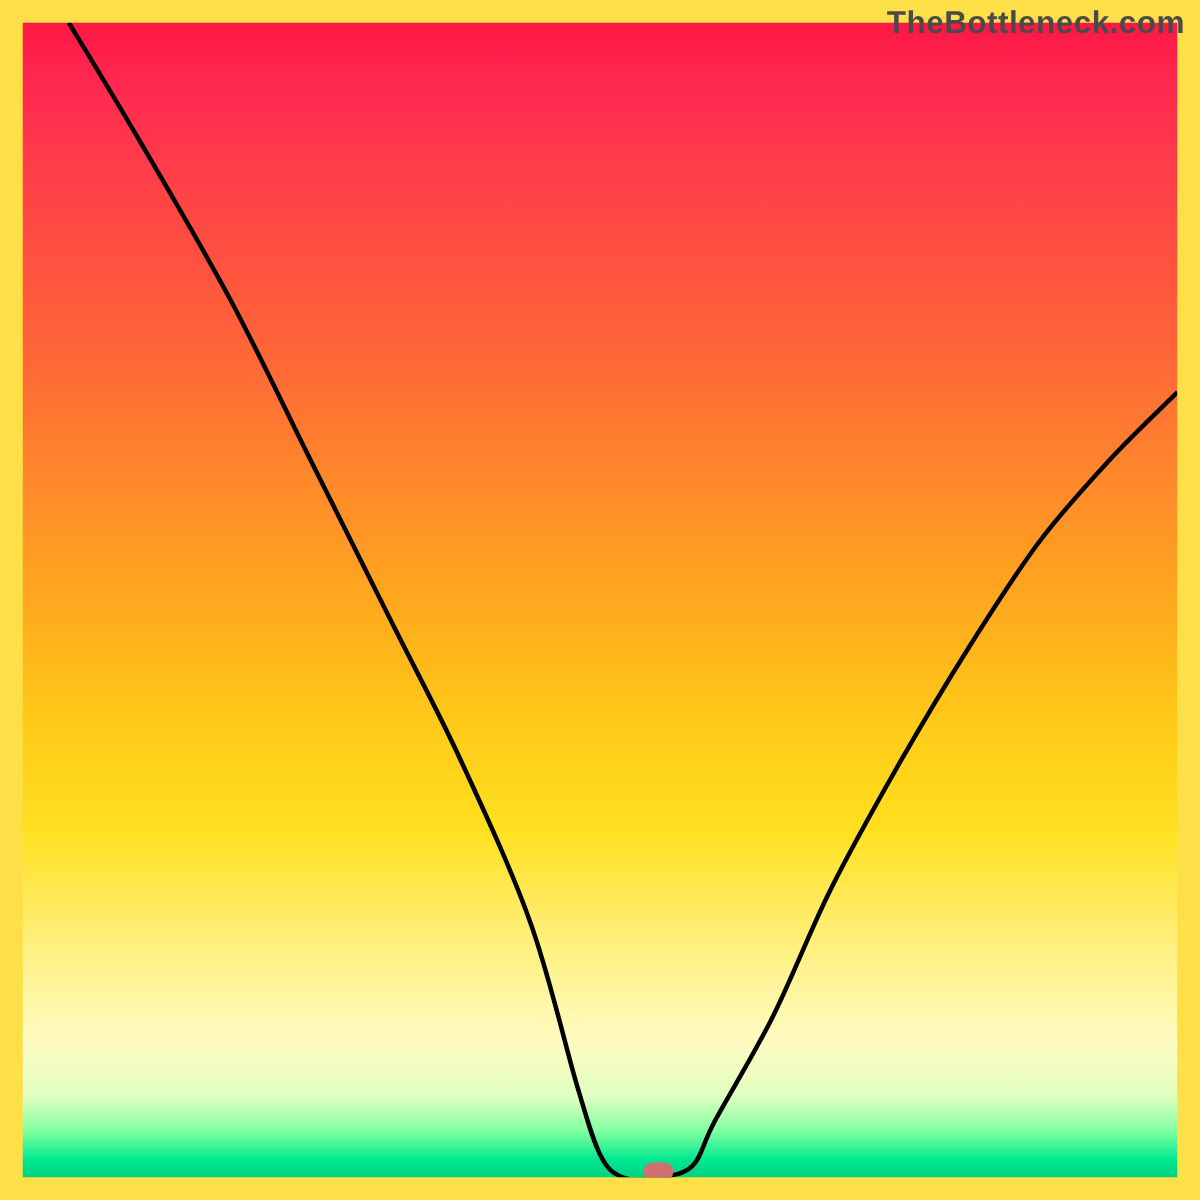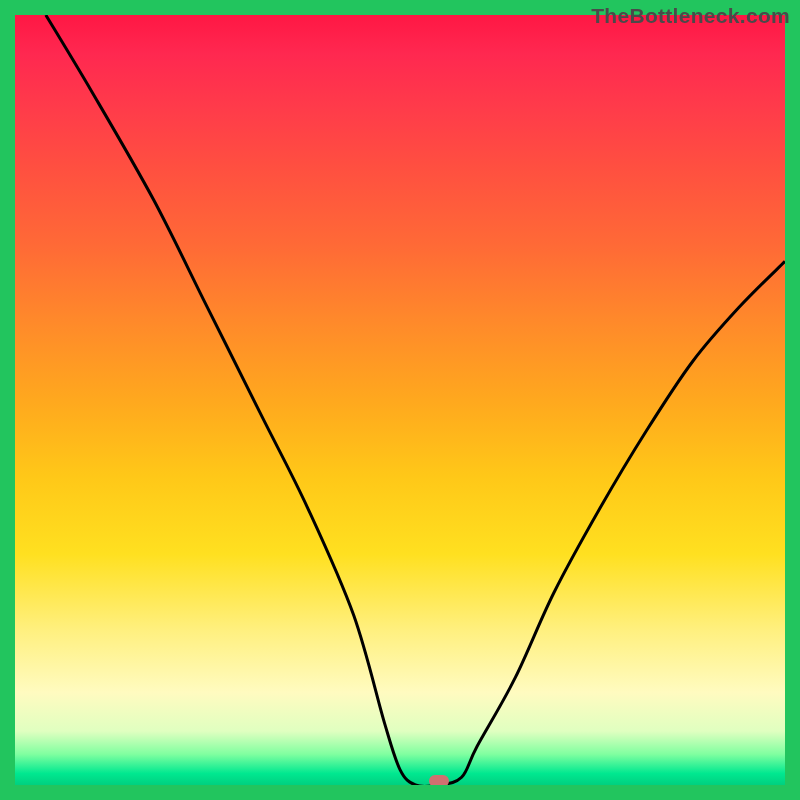--- a/index.html
+++ b/index.html
@@ -8,21 +8,21 @@
     width: 800px;
     height: 800px;
     background: #000;
     overflow: hidden;
     font-family: Arial, sans-serif;
   }
   .chart-container {
     position: relative;
     width: 800px;
     height: 800px;
-    background: #22c55e;
+    background: #fde047;
   }
   .plot-area {
     position: absolute;
     left: 15px;
     top: 15px;
     width: 770px;
     height: 770px;
     overflow: hidden;
   }
   .gradient-bg {

